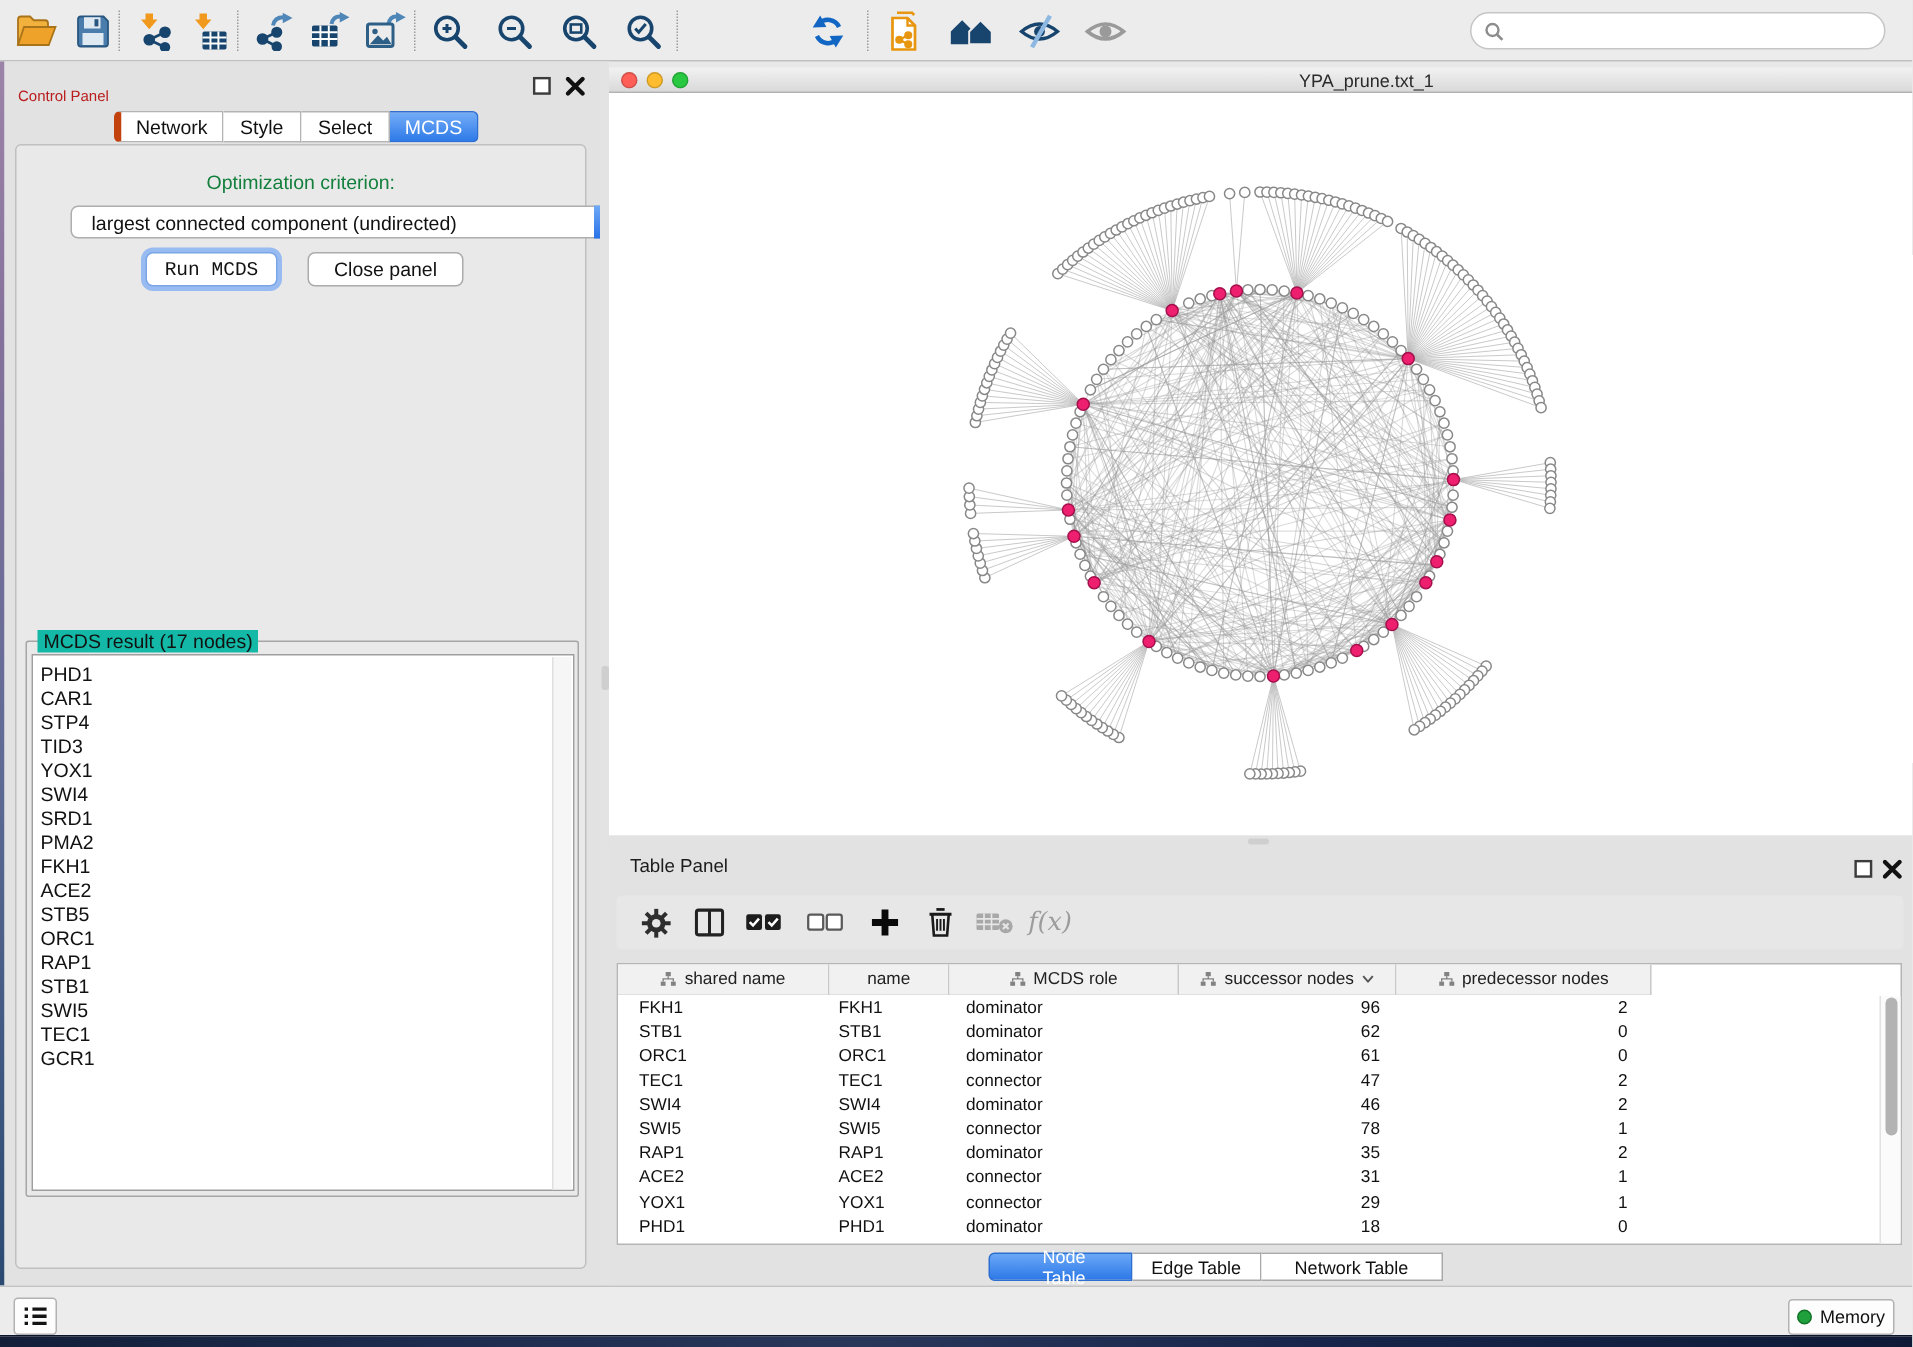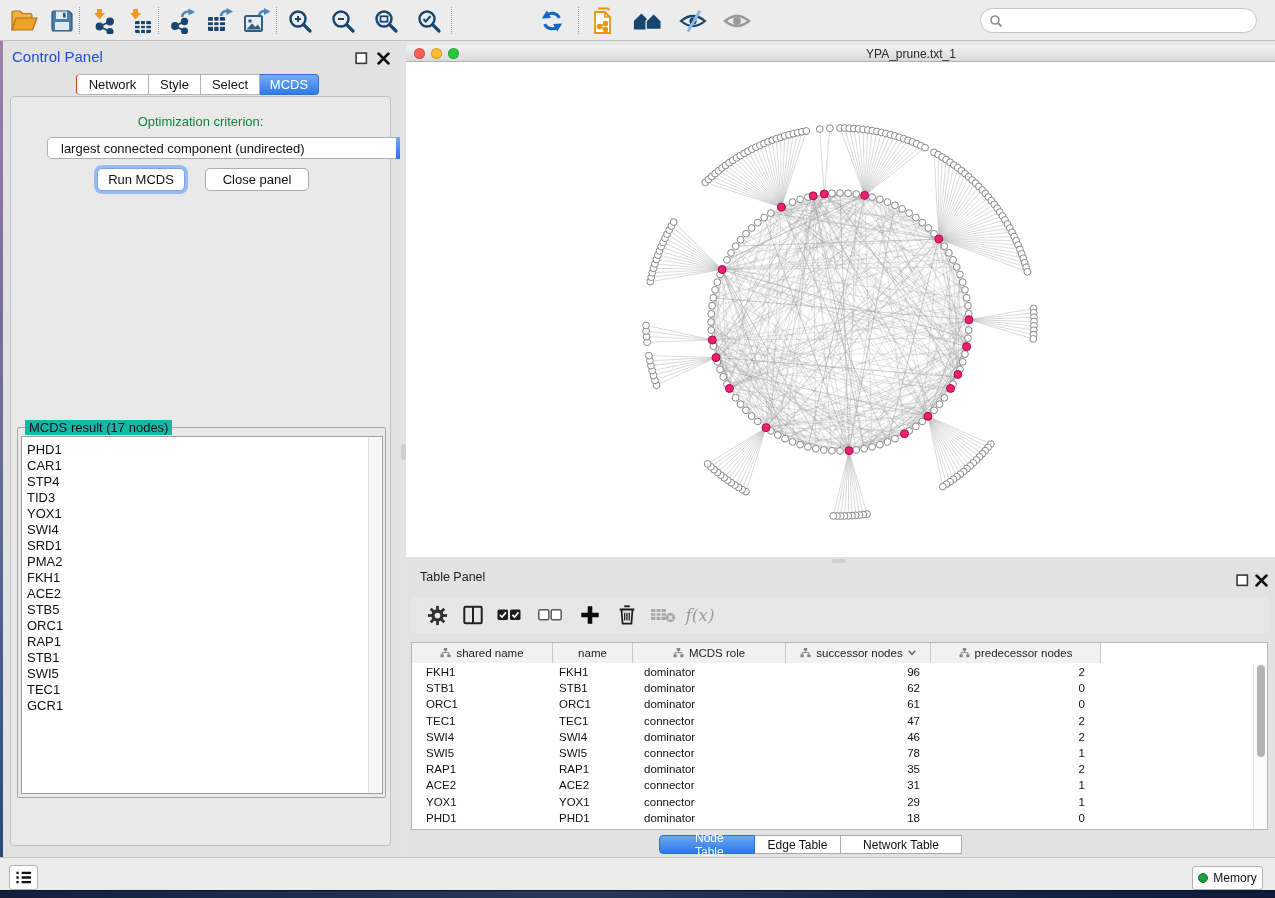--- a/index.html
+++ b/index.html
@@ -13,35 +13,35 @@
   .tsep { position:absolute; top:7px; height:27px; width:0; border-left:1px dotted #9b9b9b; }
   #search-box { position:absolute; left:980px; top:8px; width:277px; height:25px; background:#fff; border:1px solid #c6c6c6; border-radius:13px; display:flex; align-items:center; padding-left:8px; }
   #search-box input { border:none; outline:none; flex:1; font-size:12px; font-family:"Liberation Sans",sans-serif; background:transparent; }
 
   
   #desktop-left { position:absolute; left:0; top:41px; width:3px; height:849px; background:linear-gradient(180deg,#9c84a8 0%,#84719b 22%,#5f6b95 55%,#3a557e 82%,#27476f 100%); }
   #desktop-bottom { position:absolute; left:0; top:890px; width:1275px; height:8px; background:linear-gradient(90deg,#131f39,#1d2c4e 22%,#28375a 45%,#17254a 70%,#0e1a36 100%); border-top:1px solid #0a142a; }
 
   
   #control-panel { position:absolute; left:3px; top:41px; width:397px; height:816px; background:#e2e2e2; }
-  #cp-title { position:absolute; left:9px; top:7px; font-size:15px; color:#1d4ed8; }
+  #cp-title { position:absolute; left:9px; top:18px; font-size:10px; color:#b91c1c; }
   .win-mini { position:absolute; top:10px; width:13px; height:13px; }
   #cp-float { left:352px; } #cp-close { left:374px; }
   .tabbar { position:absolute; display:flex; height:21px; }
   #cp-tabs { left:73px; top:33px; }
   .seg { height:21px; background:#fff; border:1px solid #b3b3b3; border-left:none; font-size:13px; color:#111; display:flex; align-items:center; justify-content:center; }
-  .seg:first-child { border-left:1px solid #c2410c; border-radius:4px 0 0 4px; }
+  .seg:first-child { border-left:5px solid #c2410c; border-radius:4px 0 0 4px; }
   .seg:last-child { border-radius:0 4px 4px 0; }
   .seg.active { background:linear-gradient(180deg,#74adf8,#2e7ae8); border-color:#2e6fd0; color:#fff; }
   #cp-box { position:absolute; left:7px; top:55px; width:381px; height:750px; background:#e9e9e9; border:1px solid #c0c0c0; border-radius:4px; }
   #opt-label { position:absolute; left:0; top:17px; width:100%; text-align:center; font-size:13px; color:#15803d; }
   #opt-select { position:absolute; left:36px; top:40px; width:372px; height:22px; background:#fff; border:1px solid #aeaeae; border-radius:5px; display:flex; align-items:center; font-size:13px; color:#111; padding-left:13px; }
   #opt-stepper { position:absolute; right:0; top:-1px; width:22px; height:22px; background:linear-gradient(180deg,#6fa9f8,#2a72e8); border-radius:0 5px 5px 0; display:flex; align-items:center; justify-content:center; }
   .pushbtn { position:absolute; top:71px; height:23px; background:#fff; border:1px solid #ababab; border-radius:5px; font-size:13px; color:#111; display:flex; align-items:center; justify-content:center; }
-  #run-btn { left:86px; width:88px; box-shadow:0 0 0 3px rgba(98,158,246,.6); border-color:#7aa6e8; }
+  #run-btn { left:86px; width:88px; box-shadow:0 0 0 3px rgba(98,158,246,.6); border-color:#7aa6e8;font-family:Liberation Mono, monospace; }
   #closepanel-btn { left:194px; width:104px; }
   #mcds-group { position:absolute; left:6px; top:330px; width:369px; height:371px; border:1px solid #a6a6a6; border-radius:2px; }
   #mcds-legend { position:absolute; left:7px; top:-8px; background:#14b8a6; padding:0 4px; font-size:13px; color:#111; }
   #mcds-list { position:absolute; left:3px; top:8px; width:362px; height:358px; background:#fff; border:1px solid #9e9e9e; overflow:hidden; }
   .mcds-item { font-size:13px; color:#111; line-height:16px; padding-left:5px; }
   #mcds-list-inner { padding-top:5px; }
   #mcds-scroll { position:absolute; right:1px; top:1px; width:13px; height:356px; background:#f6f6f6; border-left:1px solid #e0e0e0; }
 
   
   #v-splitter { position:absolute; left:400px; top:41px; width:6px; height:816px; background:#e3e3e3; }

